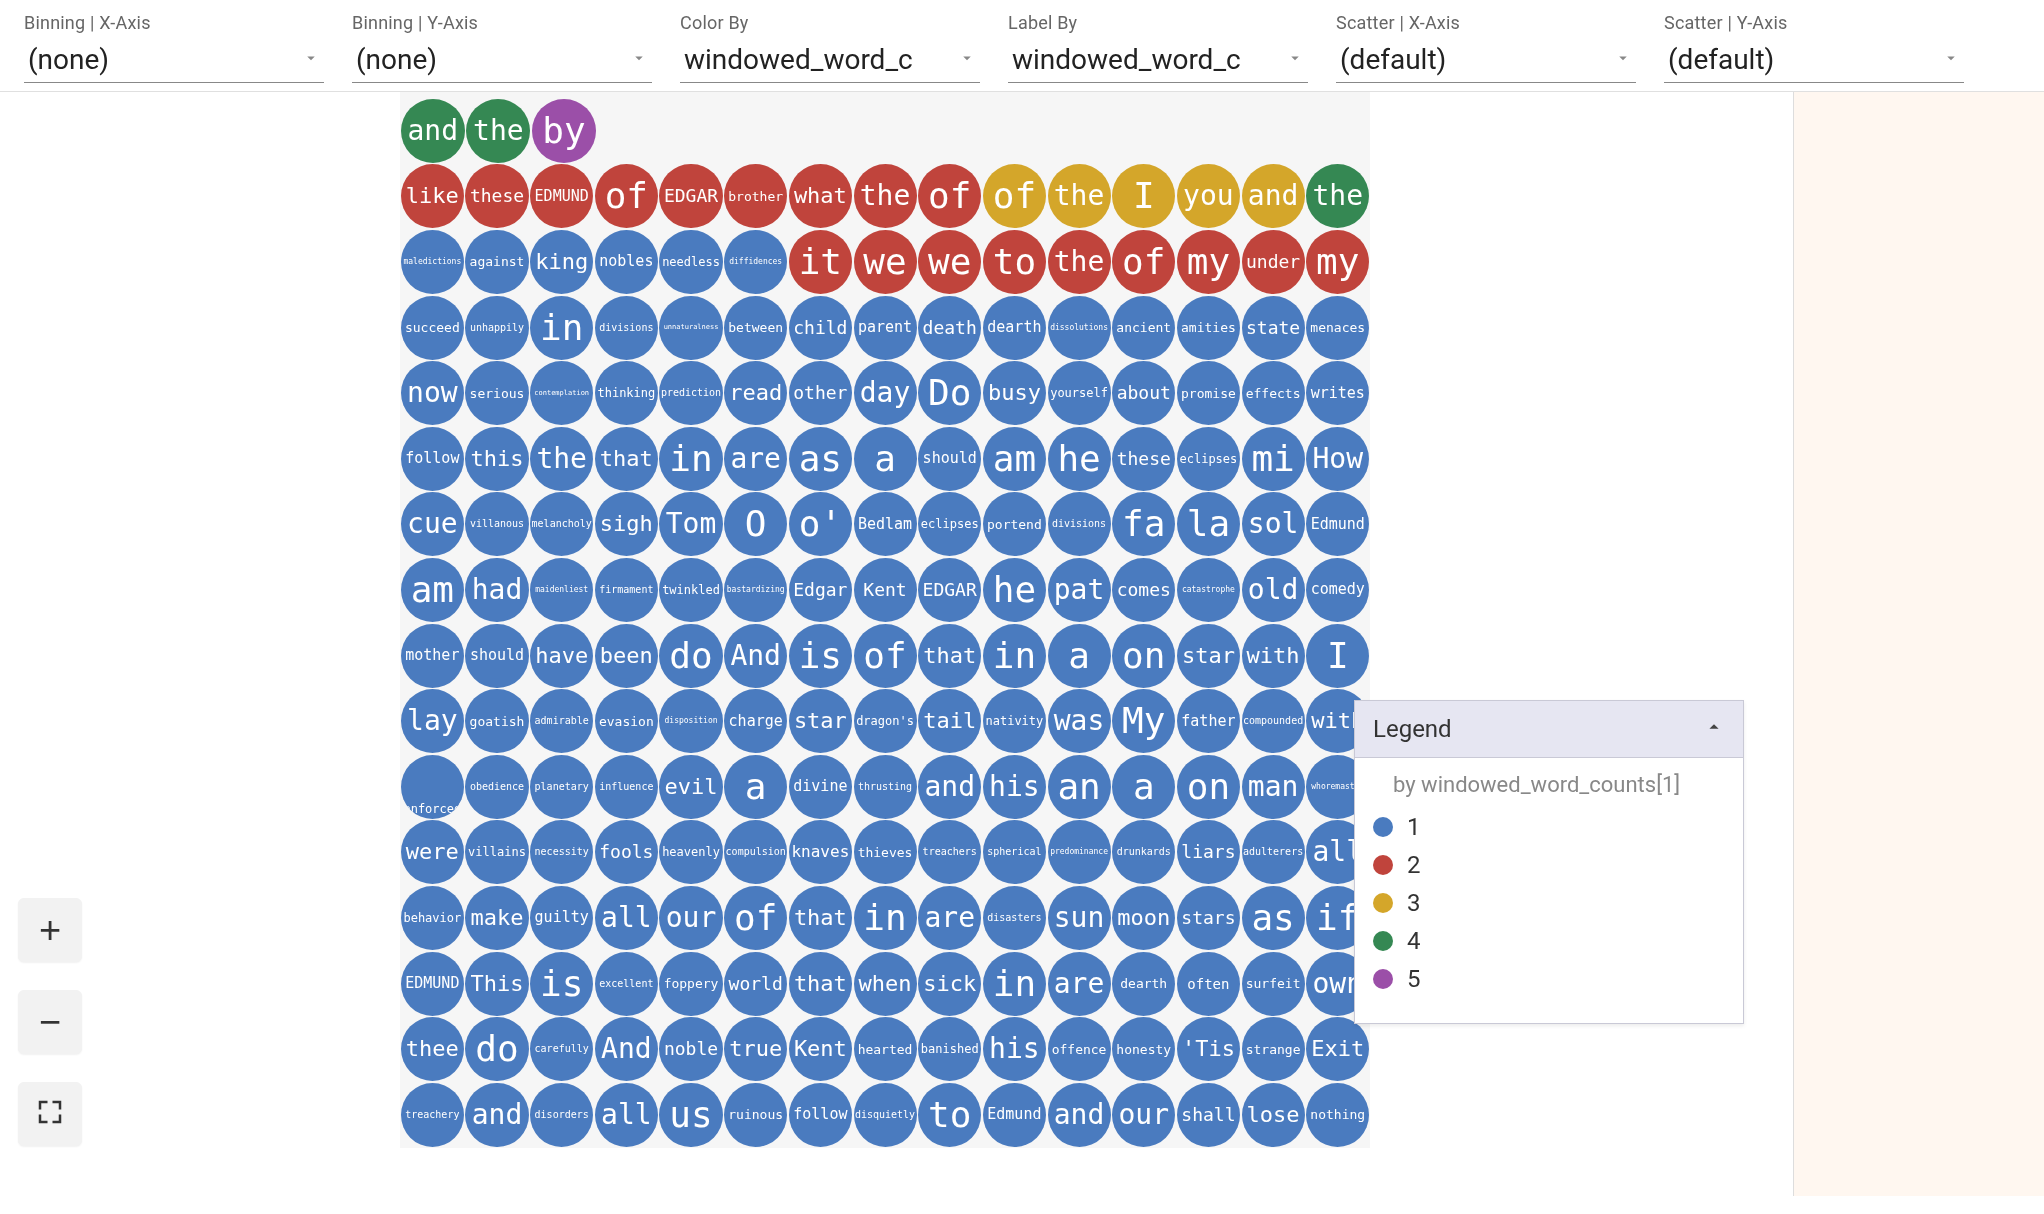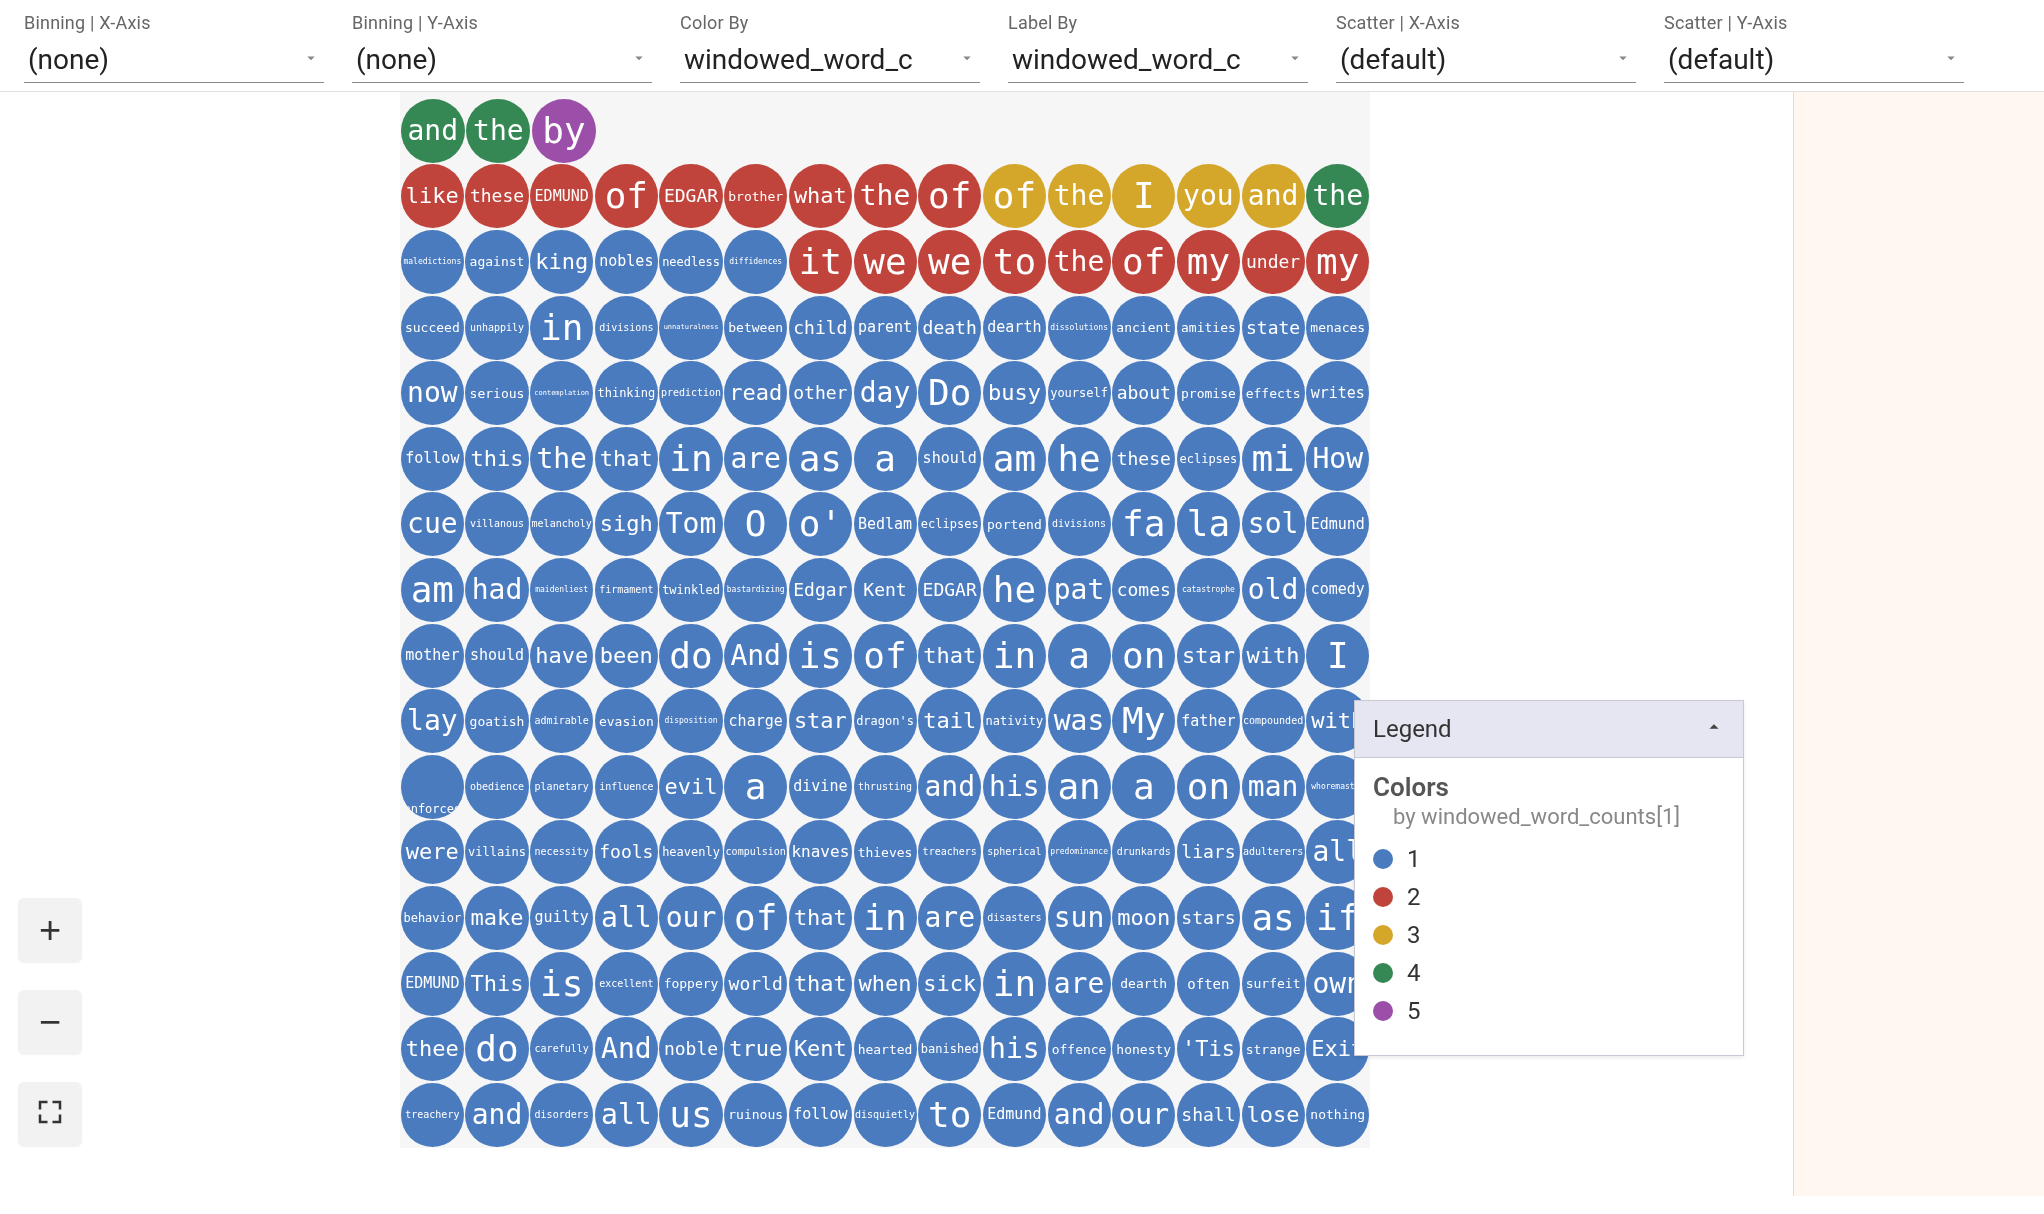--- a/index.html
+++ b/index.html
@@ -910,21 +910,20 @@
   <div class="legend">
     <div class="legend-header">
       <span>Legend</span>
       <span class="chev">
         <svg width="22" height="22" viewBox="0 0 24 24">
             <path fill="#444" d="M7 14l5-5 5 5z"></path>
           </svg>
       </span>
     </div>
     <div class="legend-body">
-      <div class="legend-title">Colors</div>
       <div class="legend-sub">by windowed_word_counts[1]</div>
       <div id="legend-entries">
           <div class="legend-item">
     <span class="swatch" style="background:#4a7bbf"></span>
     <span>1</span>
           </div>
           <div class="legend-item">
     <span class="swatch" style="background:#c0443c"></span>
     <span>2</span>
           </div>

